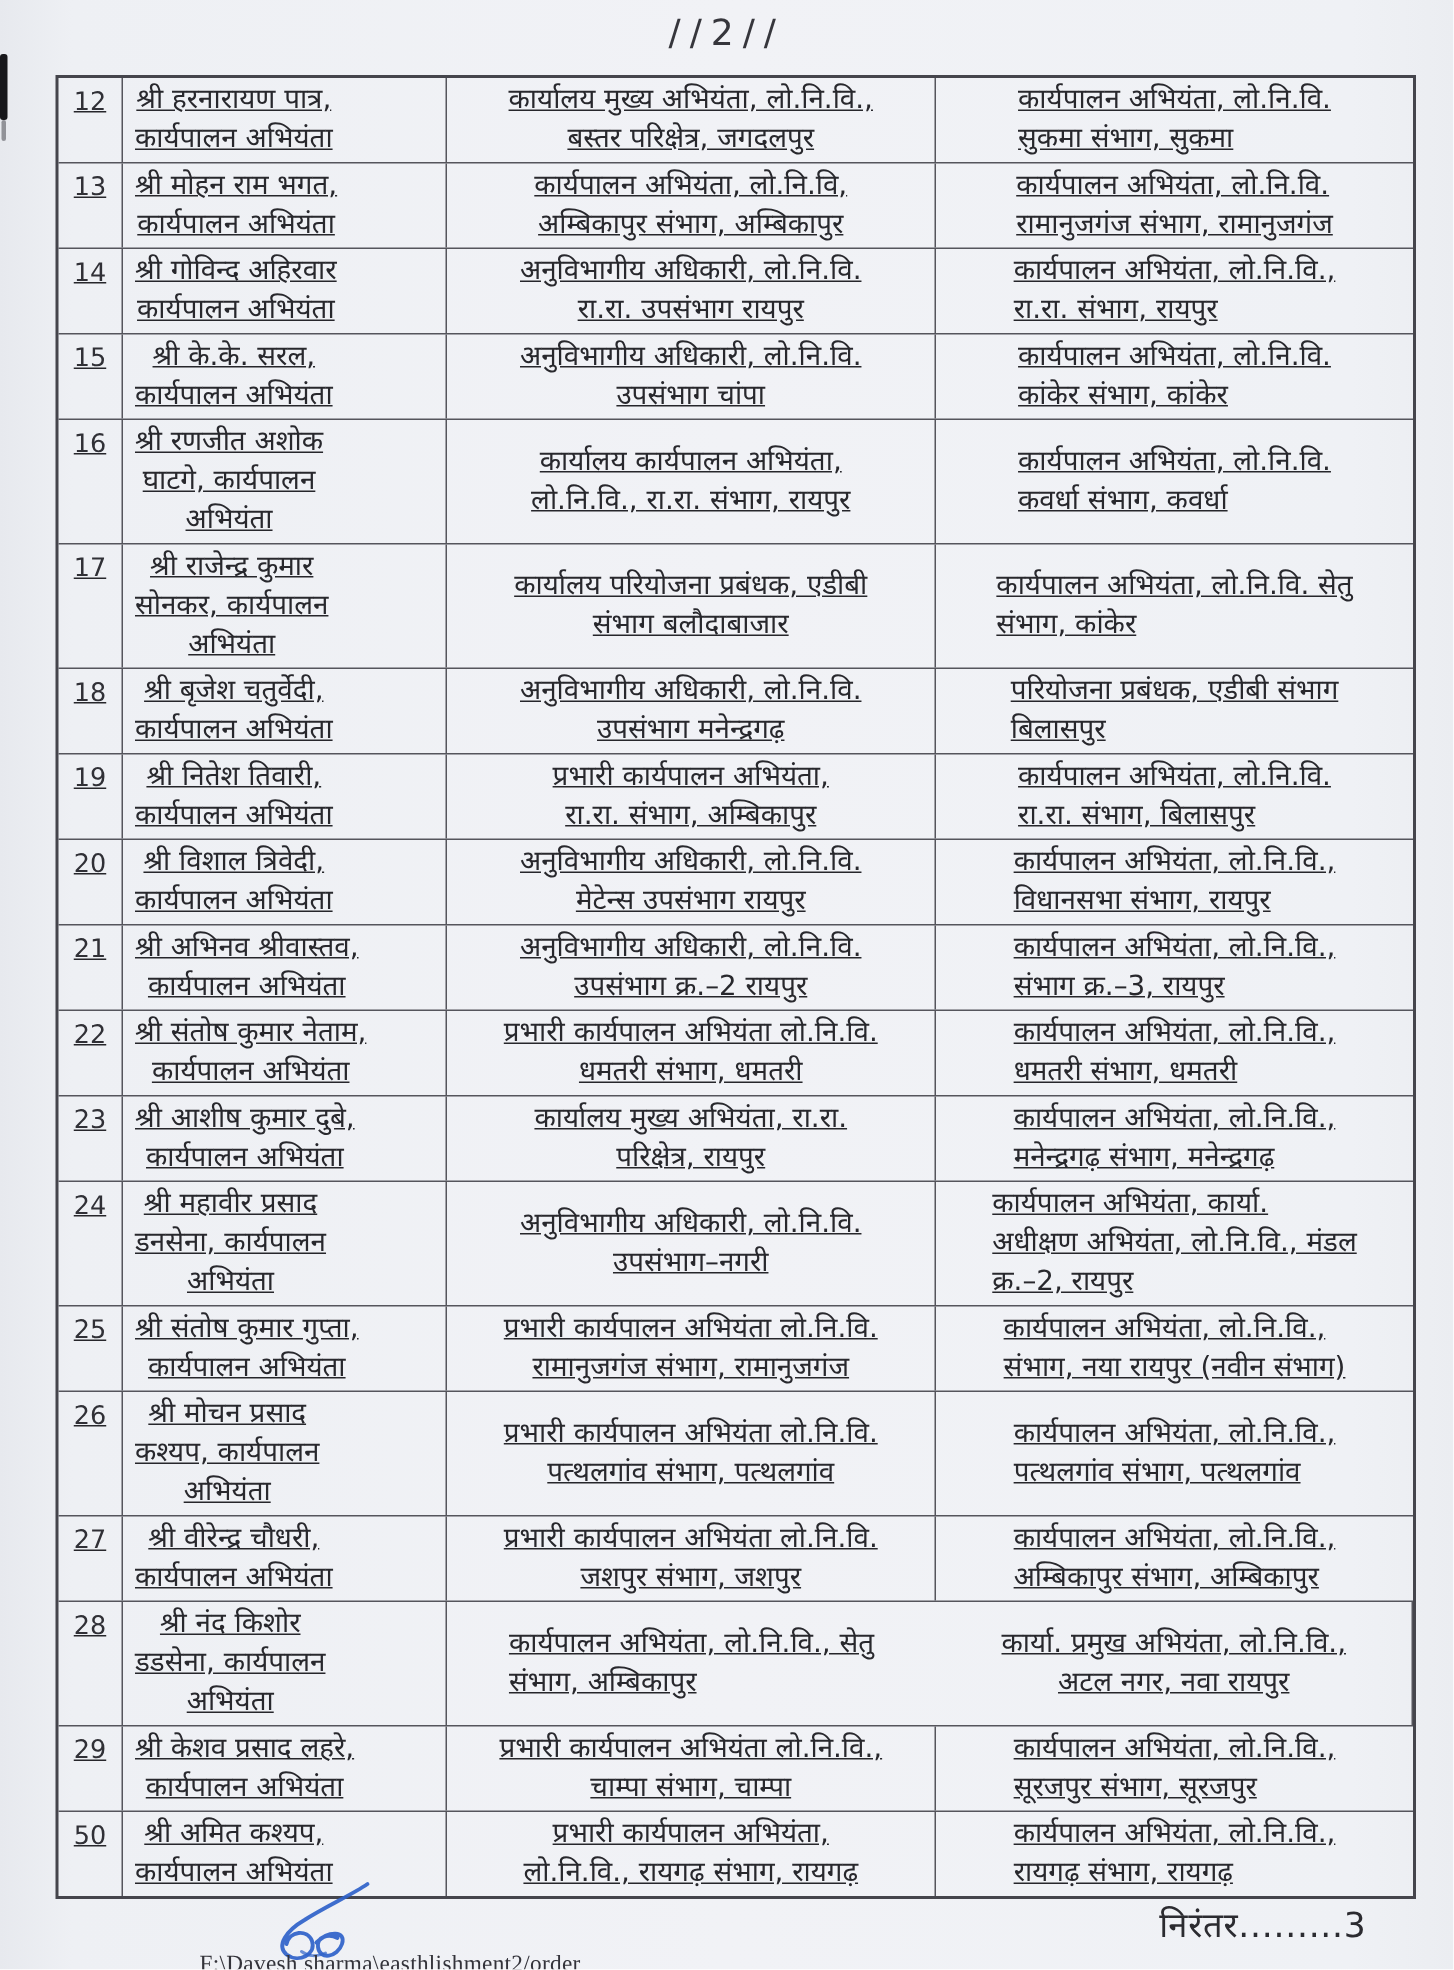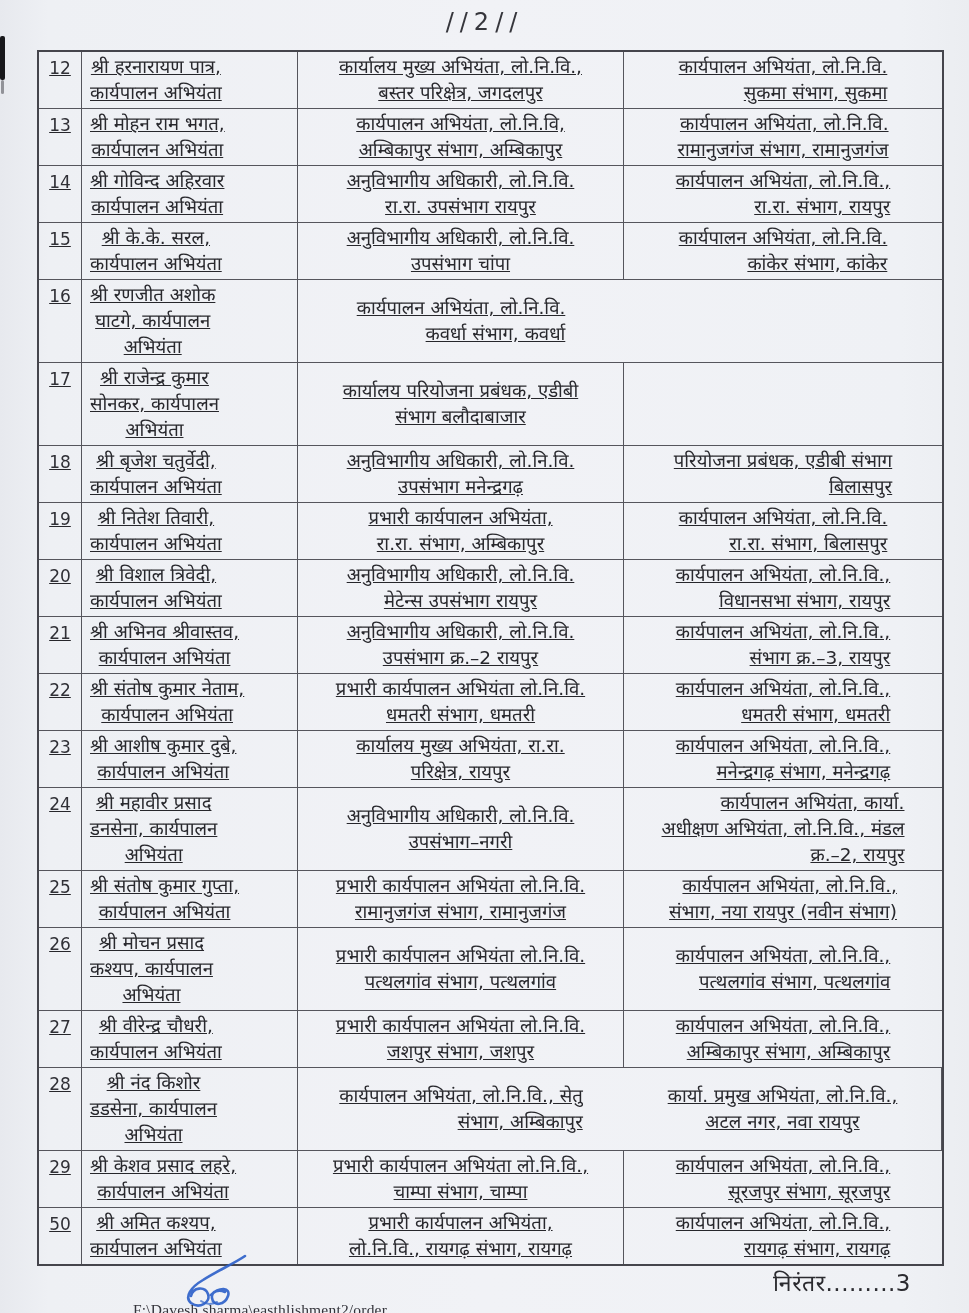--- a/index.html
+++ b/index.html
@@ -32,21 +32,21 @@
   .trow:last-child{border-bottom:none;}
   .cell{
     border-right:1.5px solid #55555c;
     padding:2px 5px;box-sizing:border-box;
     font-size:18.5px;line-height:26px;white-space:pre-line;
     display:flex;align-items:center;color:#28282d;
   }
   .c-sn{justify-content:center;align-items:flex-start;font-size:17px;padding-top:3px;color:#303036;}
   .c-name{justify-content:flex-start;text-align:center;padding-left:8px;}
   .c-from{justify-content:center;text-align:center;}
-  .c-to{justify-content:center;text-align:right;border-right:none;}
+  .c-to{justify-content:center;text-align:left;border-right:none;}
   .continuation{
     position:absolute;top:1266px;right:58px;
     font-size:23px;color:#2b2b30;letter-spacing:.5px;
   }
   .signature{position:absolute;left:181px;top:1251px;width:70px;height:58px;}
   .footer-path{
     position:absolute;left:133px;top:1301px;
     font-family:"Liberation Serif","DejaVu Serif",serif;
     font-size:15.5px;color:#33333a;letter-spacing:.2px;
     filter:blur(.3px);white-space:nowrap;
@@ -98,30 +98,34 @@
           <div class="cell c-from">अनुविभागीय अधिकारी, लो.नि.वि.
 उपसंभाग चांपा</div>
           <div class="cell c-to">कार्यपालन अभियंता, लो.नि.वि.
 कांकेर संभाग, कांकेर</div>
         </div>
         <div class="trow">
           <div class="cell c-sn">16</div>
           <div class="cell c-name">श्री रणजीत अशोक
 घाटगे, कार्यपालन
 अभियंता</div>
+          <div class="cell c-from">कार्यालय कार्यपालन अभियंता,
+लो.नि.वि., रा.रा. संभाग, रायपुर</div>
           <div class="cell c-to">कार्यपालन अभियंता, लो.नि.वि.
 कवर्धा संभाग, कवर्धा</div>
         </div>
         <div class="trow">
           <div class="cell c-sn">17</div>
           <div class="cell c-name">श्री राजेन्द्र कुमार
 सोनकर, कार्यपालन
 अभियंता</div>
           <div class="cell c-from">कार्यालय परियोजना प्रबंधक, एडीबी
 संभाग बलौदाबाजार</div>
+          <div class="cell c-to">कार्यपालन अभियंता, लो.नि.वि. सेतु
+संभाग, कांकेर</div>
         </div>
         <div class="trow">
           <div class="cell c-sn">18</div>
           <div class="cell c-name">श्री बृजेश चतुर्वेदी,
 कार्यपालन अभियंता</div>
           <div class="cell c-from">अनुविभागीय अधिकारी, लो.नि.वि.
 उपसंभाग मनेन्द्रगढ़</div>
           <div class="cell c-to">परियोजना प्रबंधक, एडीबी संभाग
 बिलासपुर</div>
         </div>

